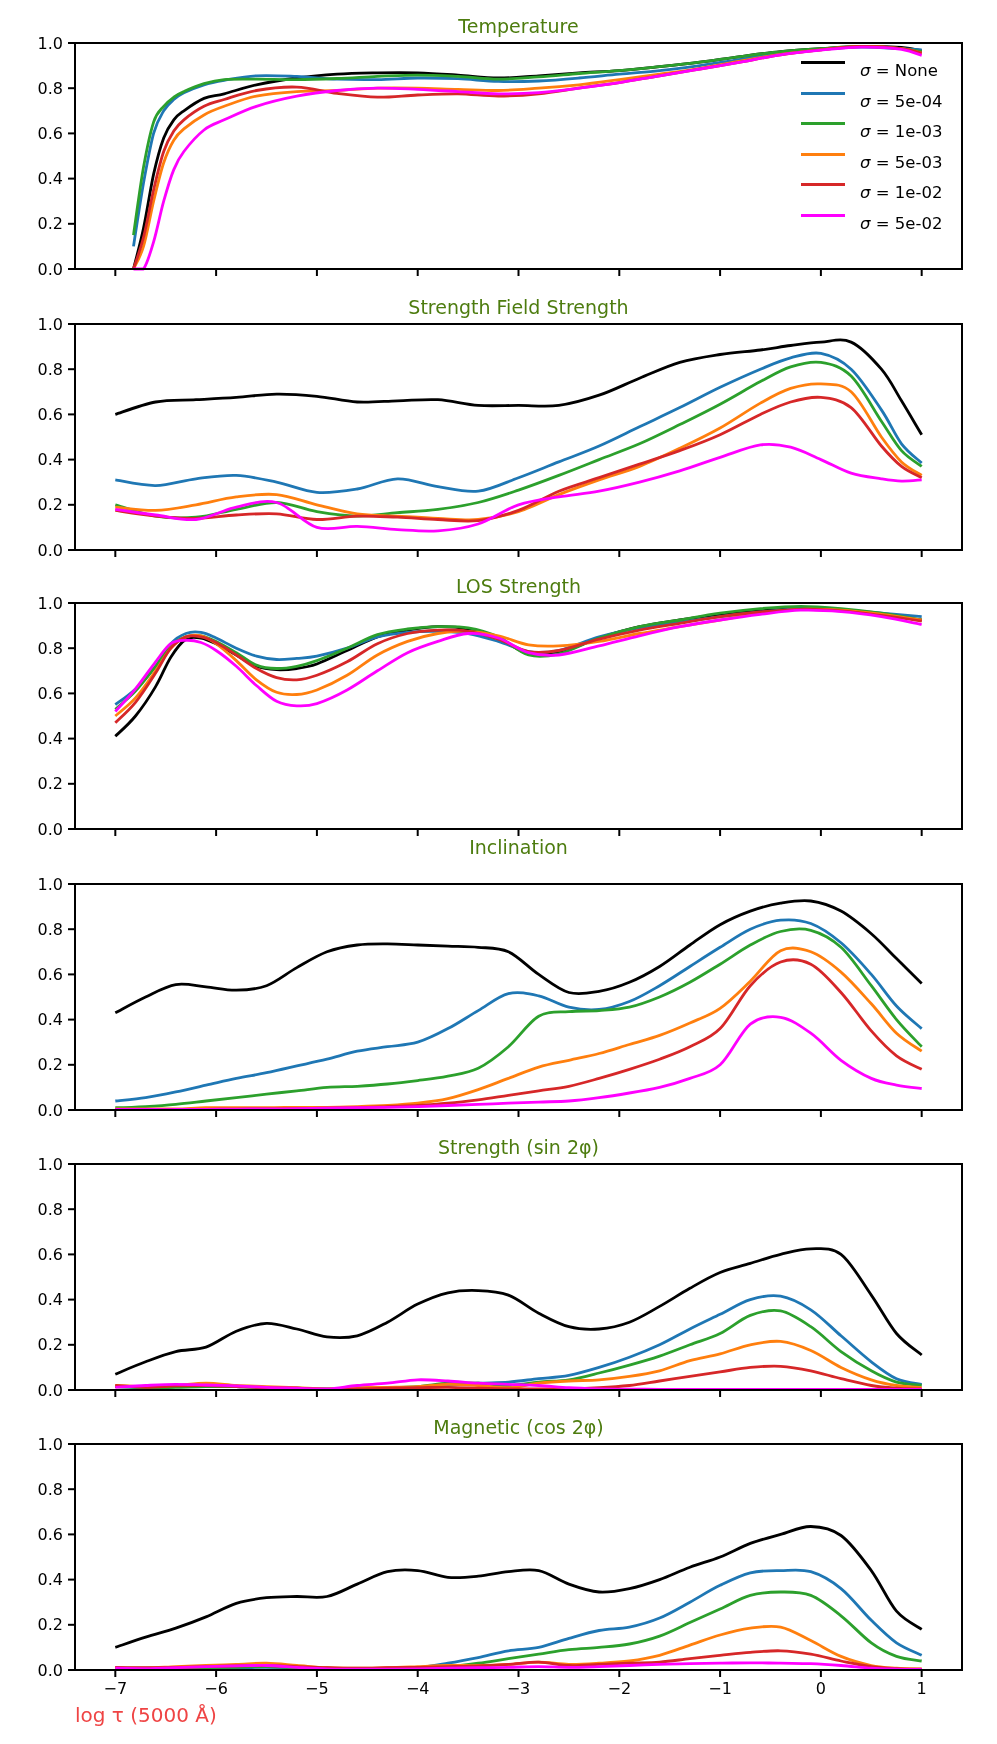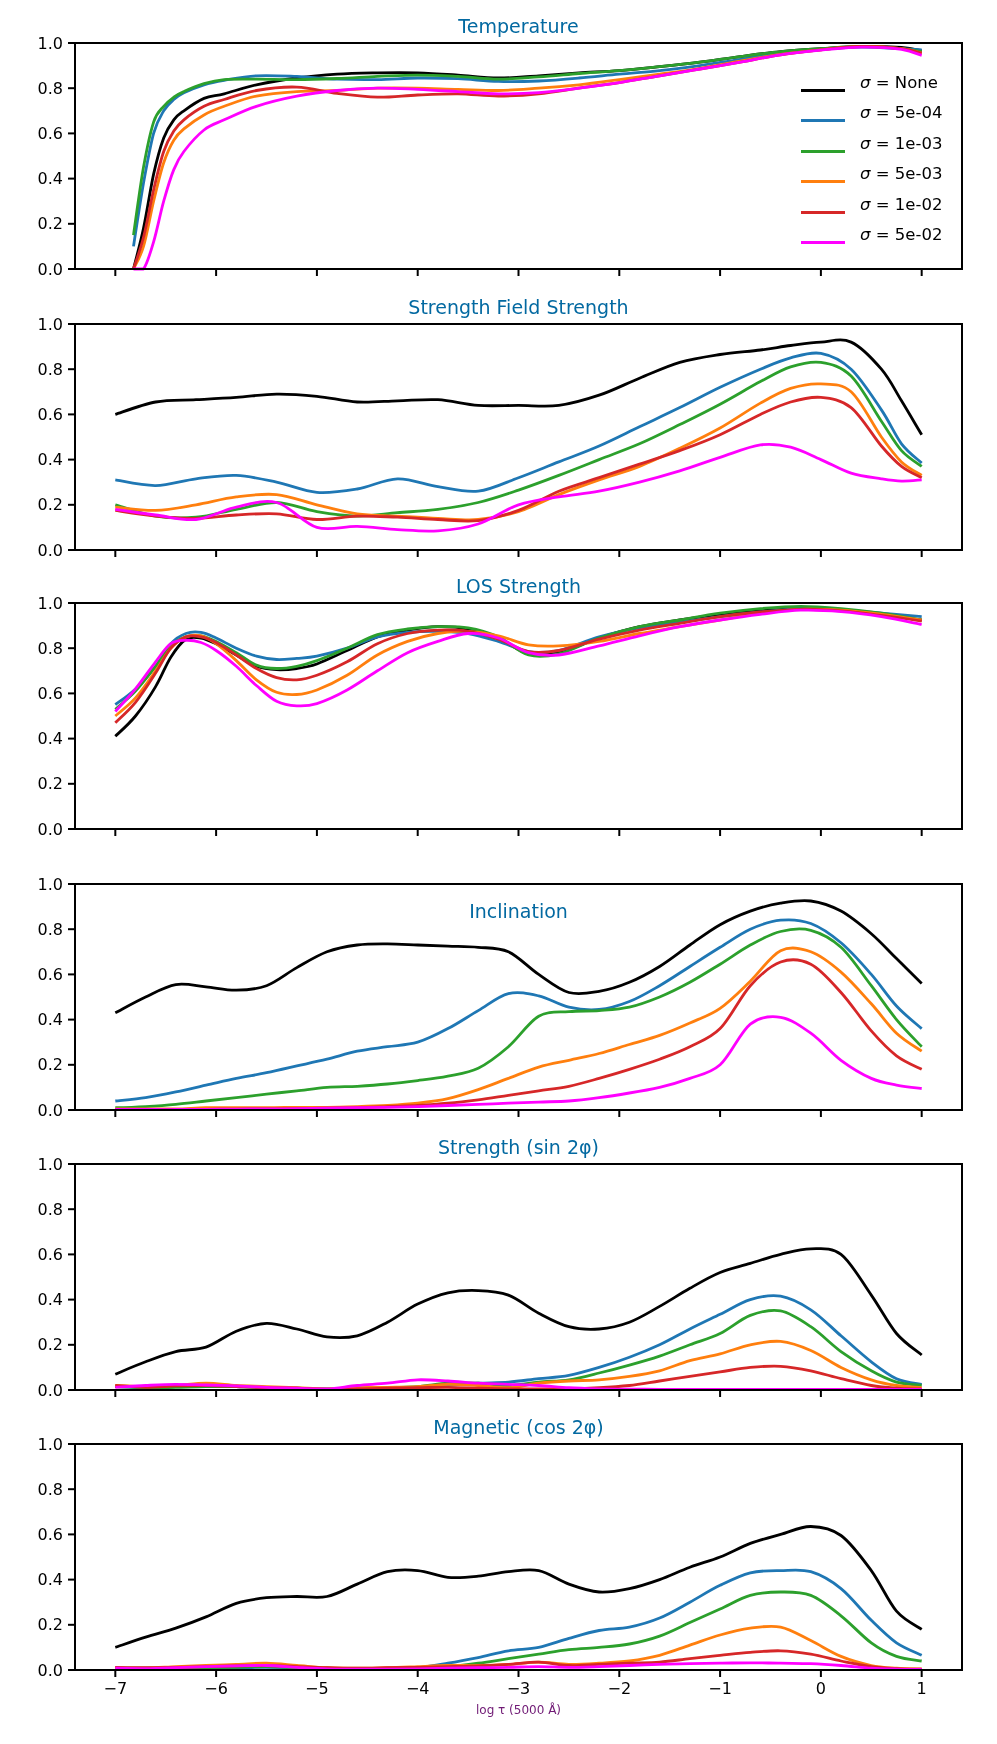--- a/index.html
+++ b/index.html
@@ -7,30 +7,30 @@
     position:relative;
     width:997px;height:1744px;
     background:#ffffff;
     font-family:"DejaVu Sans", sans-serif;
     color:#000;
     overflow:hidden;
   }
   #plots{position:absolute;left:0;top:0;}
   .subplot-title{
     position:absolute;left:75px;width:887px;
-    text-align:center;font-size:19px;line-height:24px;color:#0369a1;
+    text-align:center;font-size:19px;line-height:24px;color:#4d7c0f;
     white-space:nowrap;
   }
-  .st-0{top:14px}.st-1{top:295px}.st-2{top:574px}.st-3{top:899px}.st-4{top:1135px}.st-5{top:1415px}
+  .st-0{top:14px}.st-1{top:295px}.st-2{top:574px}.st-3{top:835px}.st-4{top:1135px}.st-5{top:1415px}
   .x-axis-label{
     position:absolute;left:75px;width:887px;top:1703px;
-    text-align:center;font-size:12px;color:#701a75;
+    text-align:left;font-size:20px;color:#ef4444;
   }
   #legend{position:absolute;left:801px;top:61px;}
-  .legend-item{display:flex;align-items:flex-end;height:30.5px;}
+  .legend-item{display:flex;align-items:flex-start;height:30.5px;}
   .legend-swatch{width:44px;height:3px;margin-right:15px;flex:0 0 auto;}
   .legend-label{font-size:16.5px;white-space:nowrap;color:#000;}
   .tick-label{font-family:"DejaVu Sans", sans-serif;font-size:16px;fill:#000;}
 </style>
 </head>
 <body>
 
 <div class="figure">
   <svg id="plots" width="997" height="1744">
       <g>

